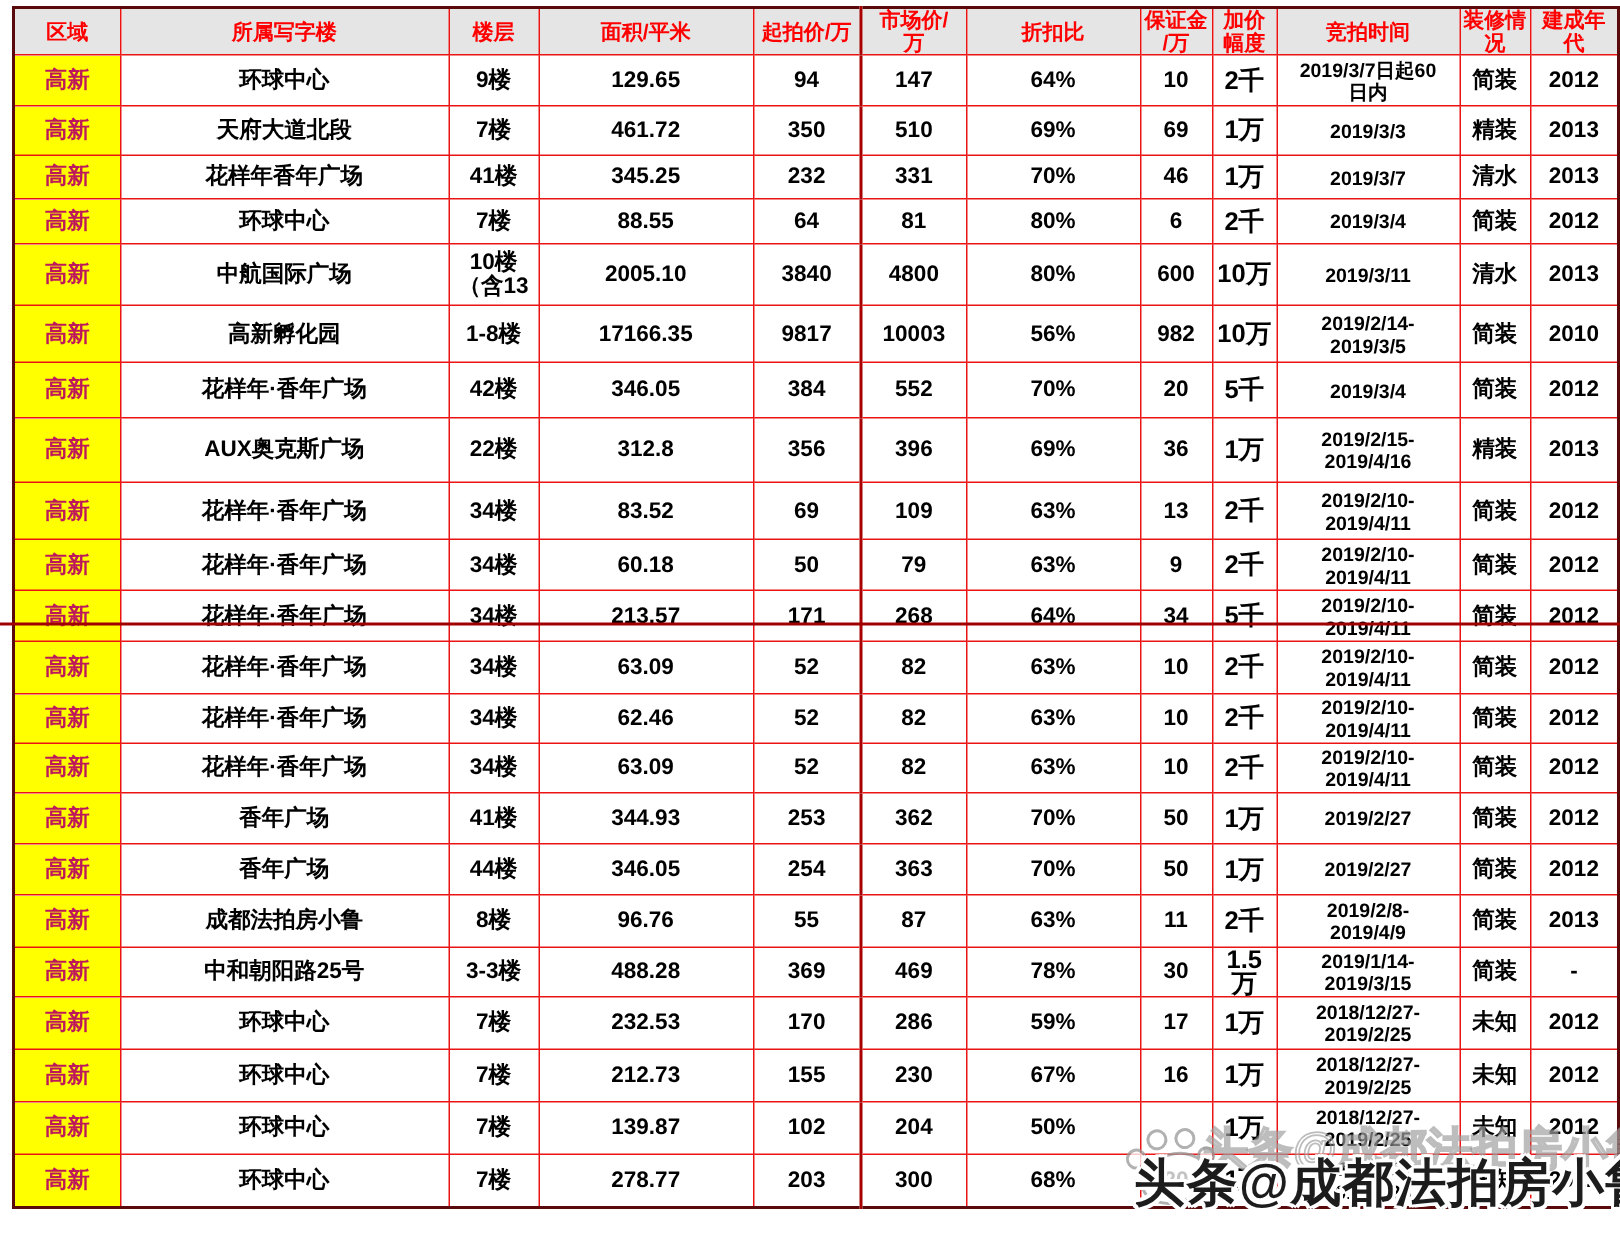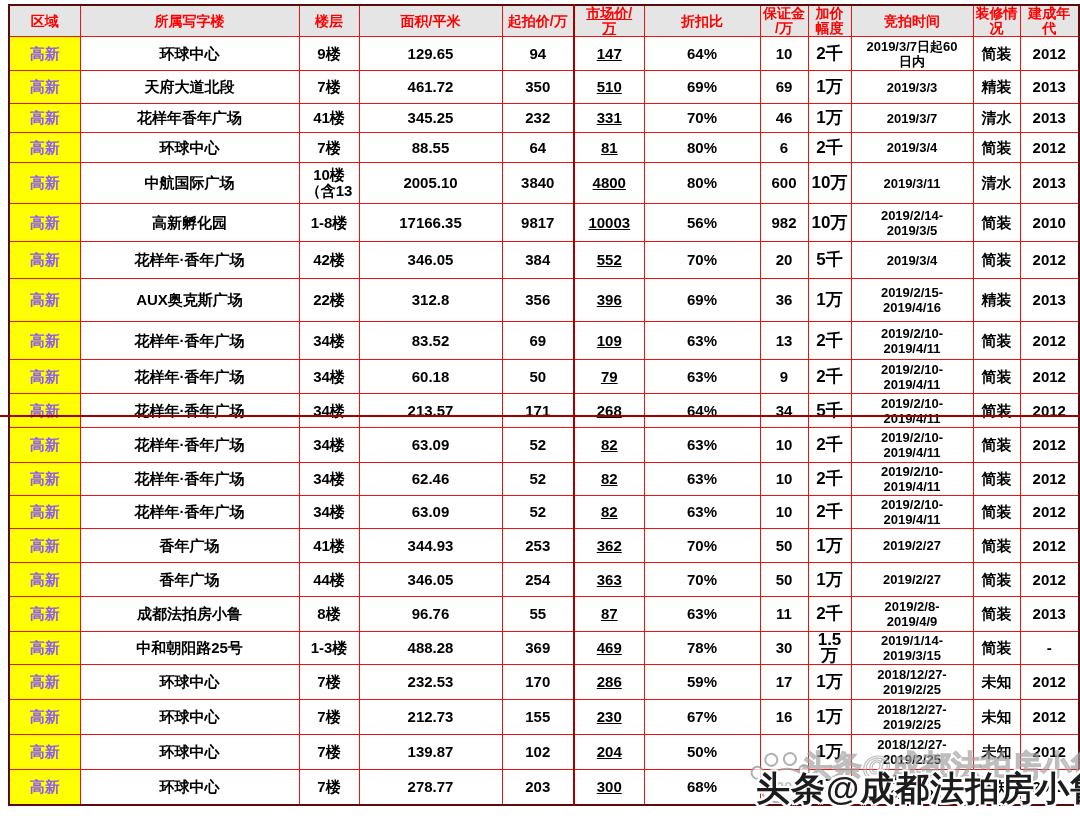--- a/index.html
+++ b/index.html
@@ -21,25 +21,25 @@
   tr.title-tr th{
     background:#ffff00;color:#ff0000;
     font-size:21px;height:26px;letter-spacing:2px;
     border-bottom:2px solid #5a0a0a;
   }
   tr.head-tr th{
     background:#e5e5e5;color:#ff0000;
     font-size:14px;line-height:15px;height:30px;
   }
   .tbl td{color:#000000;font-size:15px;line-height:16px;}
-  .tbl td.c0{background:#ffff00;color:#8b5cf6;margin-left:20px;}
+  .tbl td.c0{background:#ffff00;color:#be185d;margin-left:20px;}
   .tbl td.c9{font-size:13px;line-height:15px;}
   .tbl td.c8{font-size:17px;}
   
-  tr.head-tr th:nth-child(6), .tbl tbody td:nth-child(6){border-left:2px solid #a80000;text-decoration:underline;}
+  tr.head-tr th:nth-child(6), .tbl tbody td:nth-child(6){border-left:2px solid #a80000;}
   
   .hr-divider{position:absolute;left:0;top:415px;width:1080px;height:2px;background:#a00000;}
   
   .wm{position:absolute;left:0;top:0;width:1080px;height:833px;pointer-events:none;}
   .wm-paw{position:absolute;left:744px;top:744px;opacity:0.85;}
   .wm-ghost{
     position:absolute;left:802px;top:746px;white-space:nowrap;
     font-size:30px;font-weight:bold;color:rgba(255,255,255,0.25);
     -webkit-text-stroke:1.2px rgba(145,145,145,0.6);
   }
@@ -337,21 +337,21 @@
           <td class="c7">11</td>
           <td class="c8">2千</td>
           <td class="c9">2019/2/8-
 2019/4/9</td>
           <td class="c10">简装</td>
           <td class="c11">2013</td>
         </tr>
         <tr style="height: 33px;">
           <td class="c0">高新</td>
           <td class="c1">中和朝阳路25号</td>
-          <td class="c2">1-3楼</td>
+          <td class="c2">3-3楼</td>
           <td class="c3">488.28</td>
           <td class="c4">369</td>
           <td class="c5">469</td>
           <td class="c6">78%</td>
           <td class="c7">30</td>
           <td class="c8">1.5
 万</td>
           <td class="c9">2019/1/14-
 2019/3/15</td>
           <td class="c10">简装</td>

